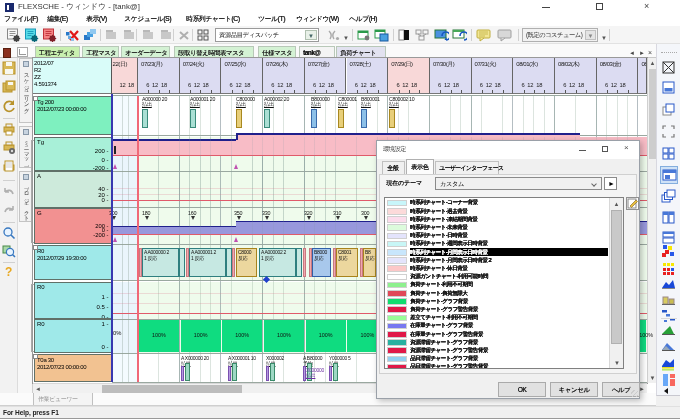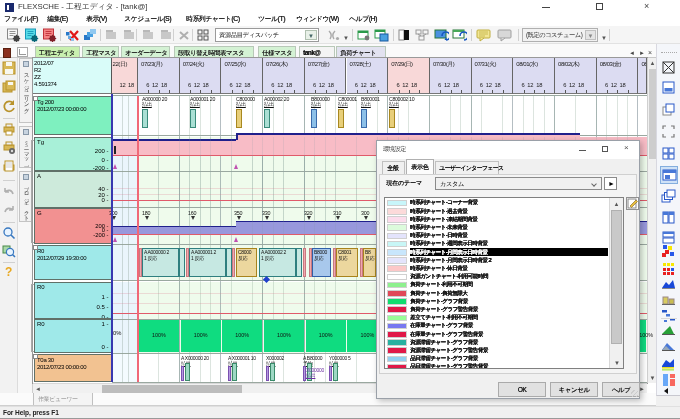--- a/index.html
+++ b/index.html
@@ -3,21 +3,21 @@
 *{margin:0;padding:0;box-sizing:border-box}
 html,body{width:680px;height:419px;overflow:hidden;font-family:"Liberation Sans",sans-serif;background:#fff}
 .ab{position:absolute}
 body{position:relative}
 .tx{white-space:nowrap;line-height:1}
 svg{display:block}
 </style></head><body>
 <div class="ab" style="left:0;top:0;width:680px;height:14px;background:#ffffff">
     <div class="ab" style="left:5px;top:3px;width:9px;height:9px;background:#1a2a6e"></div>
     <div class="ab" style="left:7px;top:5px;width:2px;height:5px;background:#fff"></div>
-    <div class="ab tx" style="left:18px;top:2.5px;font-size:7.8px;color:#333;letter-spacing:0px">FLEXSCHE - 工程エディタ - [tank@]</div>
+    <div class="ab tx" style="left:18px;top:2.5px;font-size:7.8px;color:#333;letter-spacing:0px">FLEXSCHE - ウィンドウ - [tank@]</div>
     <div class="ab" style="left:542px;top:7px;width:8px;height:1px;background:#444"></div>
     <div class="ab" style="left:596px;top:3px;width:7px;height:7px;border:1px solid #444"></div>
     <div class="ab tx" style="left:644px;top:2px;font-size:9px;color:#444">×</div>
   </div>
 <div class="ab" style="left:0;top:14px;width:680px;height:12px;background:#fff">
 <div class="ab tx" style="left:4px;top:2px;font-size:6.8px;color:#1a1a1a;letter-spacing:-.4px;text-shadow:.3px 0 currentColor;">ファイル(F)</div>
 <div class="ab tx" style="left:47px;top:2px;font-size:6.8px;color:#1a1a1a;letter-spacing:-.4px;text-shadow:.3px 0 currentColor;">編集(E)</div>
 <div class="ab tx" style="left:86px;top:2px;font-size:6.8px;color:#1a1a1a;letter-spacing:-.4px;text-shadow:.3px 0 currentColor;">表示(V)</div>
 <div class="ab tx" style="left:124px;top:2px;font-size:6.8px;color:#1a1a1a;letter-spacing:-.4px;text-shadow:.3px 0 currentColor;">スケジュール(S)</div>
 <div class="ab tx" style="left:186px;top:2px;font-size:6.8px;color:#1a1a1a;letter-spacing:-.4px;text-shadow:.3px 0 currentColor;">時系列チャート(C)</div>

